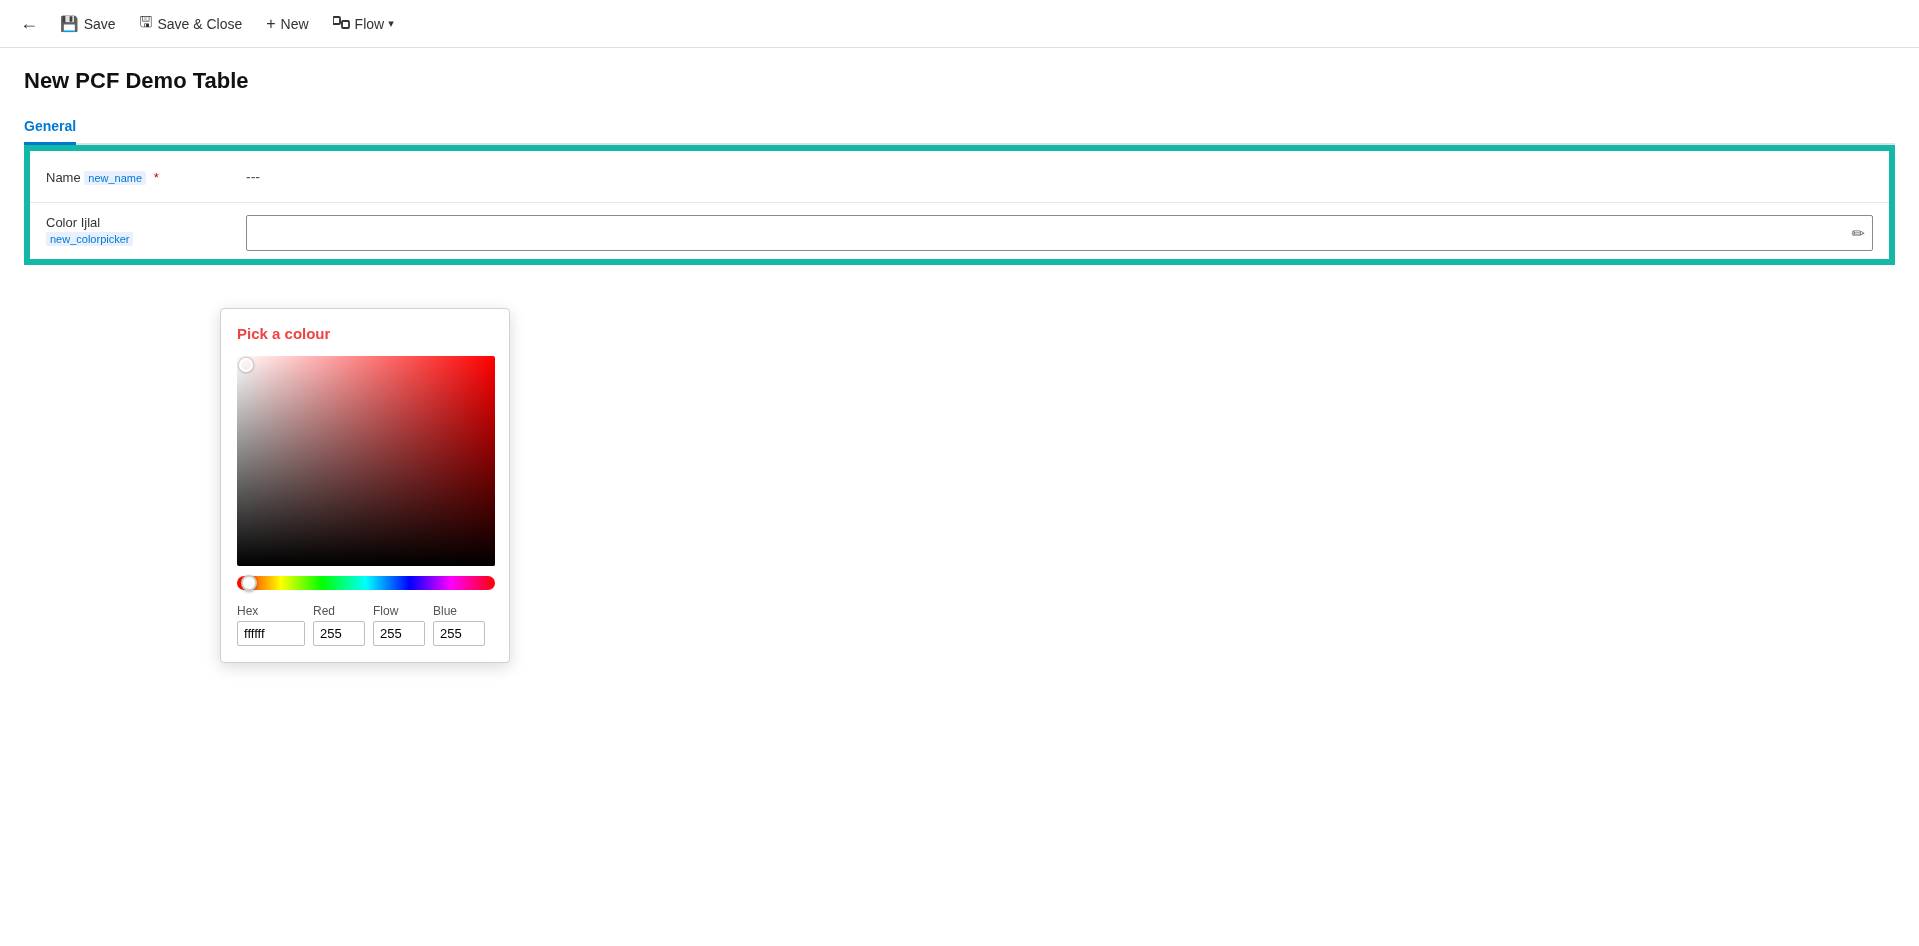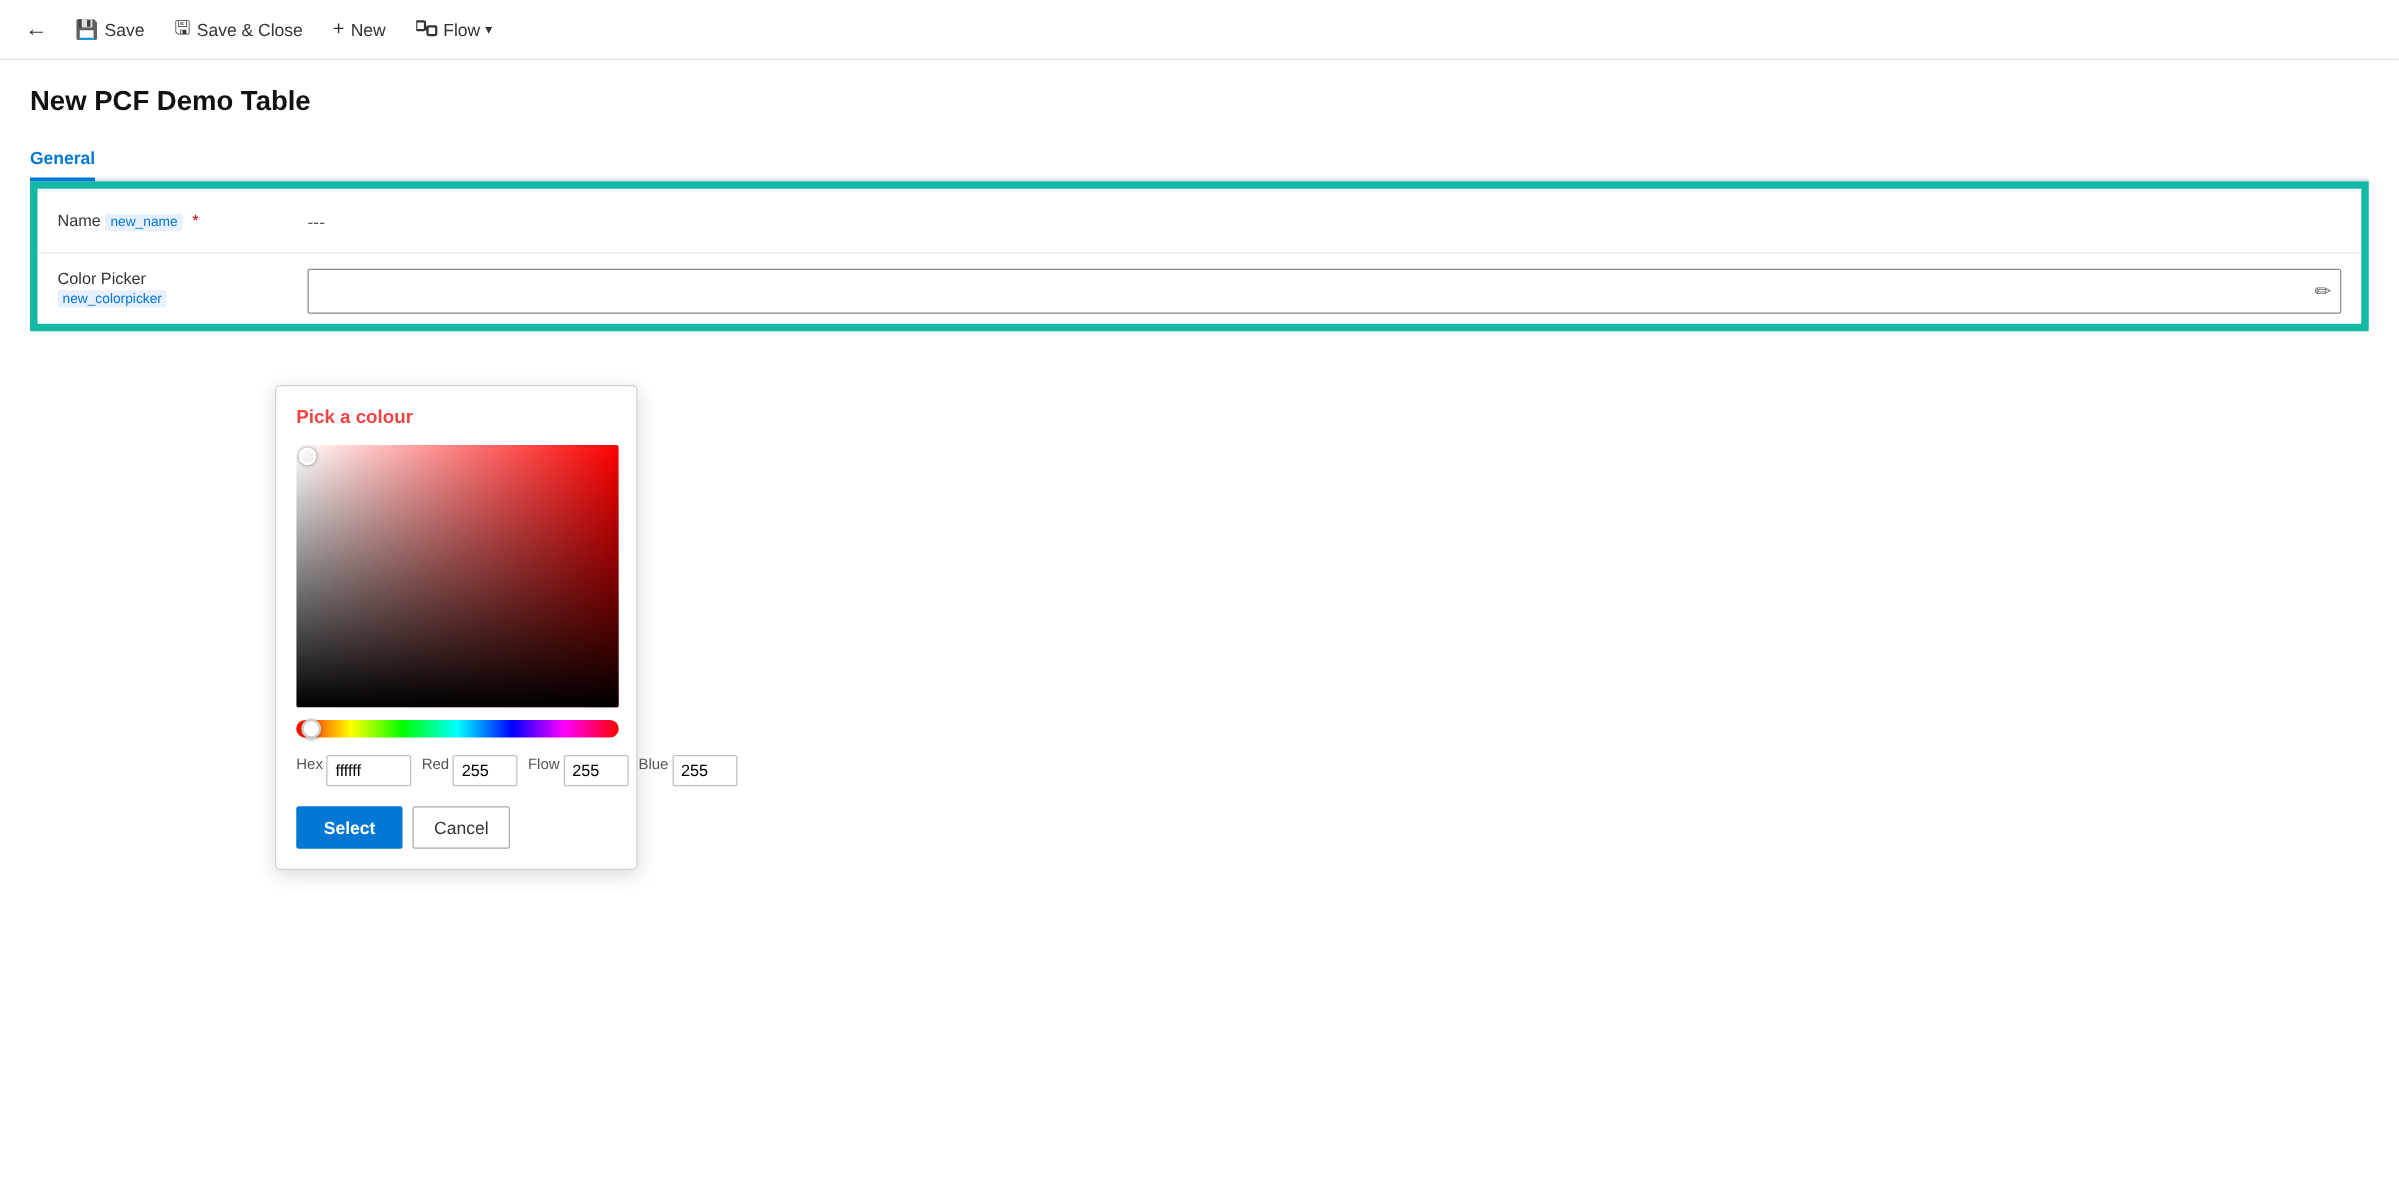--- a/index.html
+++ b/index.html
@@ -246,21 +246,21 @@
     }
 
     
     .color-inputs-row {
       display: flex;
       gap: 8px;
       margin-top: 14px;
     }
     .color-input-group {
       display: flex;
-      flex-direction: row;
+      flex-direction: column;
       gap: 3px;
     }
     .color-input-label {
       font-size: 12px;
       color: #555;
     }
     .color-input-field {
       border: 1px solid #c0c0c0;
       border-radius: 2px;
       padding: 4px 6px;
@@ -355,21 +355,21 @@
       </div>
       <div class="field-value">
         <span class="field-value-text">---</span>
       </div>
     </div>
 
 
     <div class="form-row" style="position:relative; align-items:flex-start; padding-top:12px;">
       <div class="field-label-area">
         <span class="field-label">
-          <span>Color Picker</span>
+          <span>Color Ijlal</span>
         </span>
         <span class="field-schema" style="margin-top:2px;">new_colorpicker</span>
       </div>
       <div class="field-value" style="position:relative;">
         <div class="color-input-row">
           <input class="color-text-input" type="text" value="" style="">
           <button class="color-pen-icon">✏</button>
         </div>
       </div>
     </div>
@@ -403,17 +403,13 @@
     <div class="color-input-group">
       <label class="color-input-label">Flow</label>
       <input class="color-input-field rgb-input" type="text" value="255" style="">
     </div>
     <div class="color-input-group">
       <label class="color-input-label">Blue</label>
       <input class="color-input-field rgb-input" type="text" value="255" style="">
     </div>
   </div>
 
-  <div class="color-picker-btns">
-    <button class="btn-select">Select</button>
-    <button class="btn-cancel">Cancel</button>
-  </div>
 </div>
 
 </body></html>

